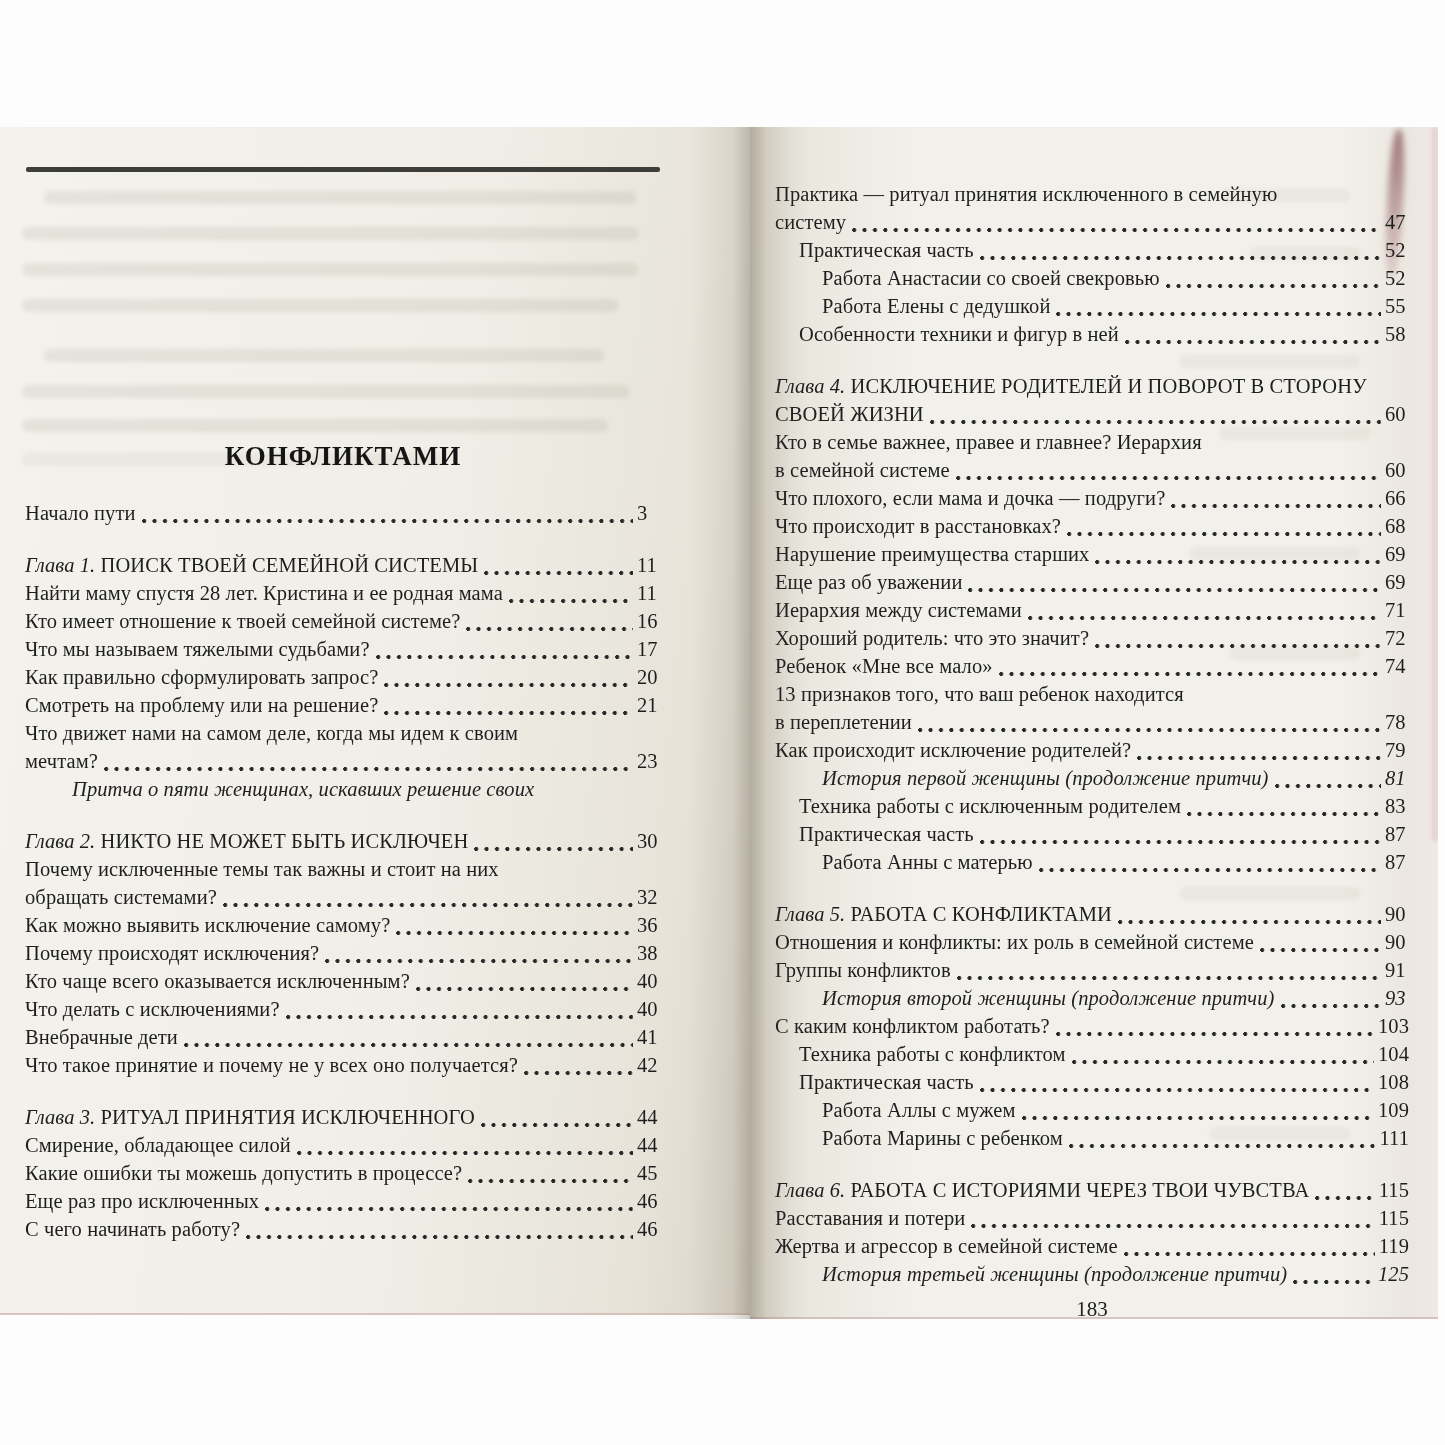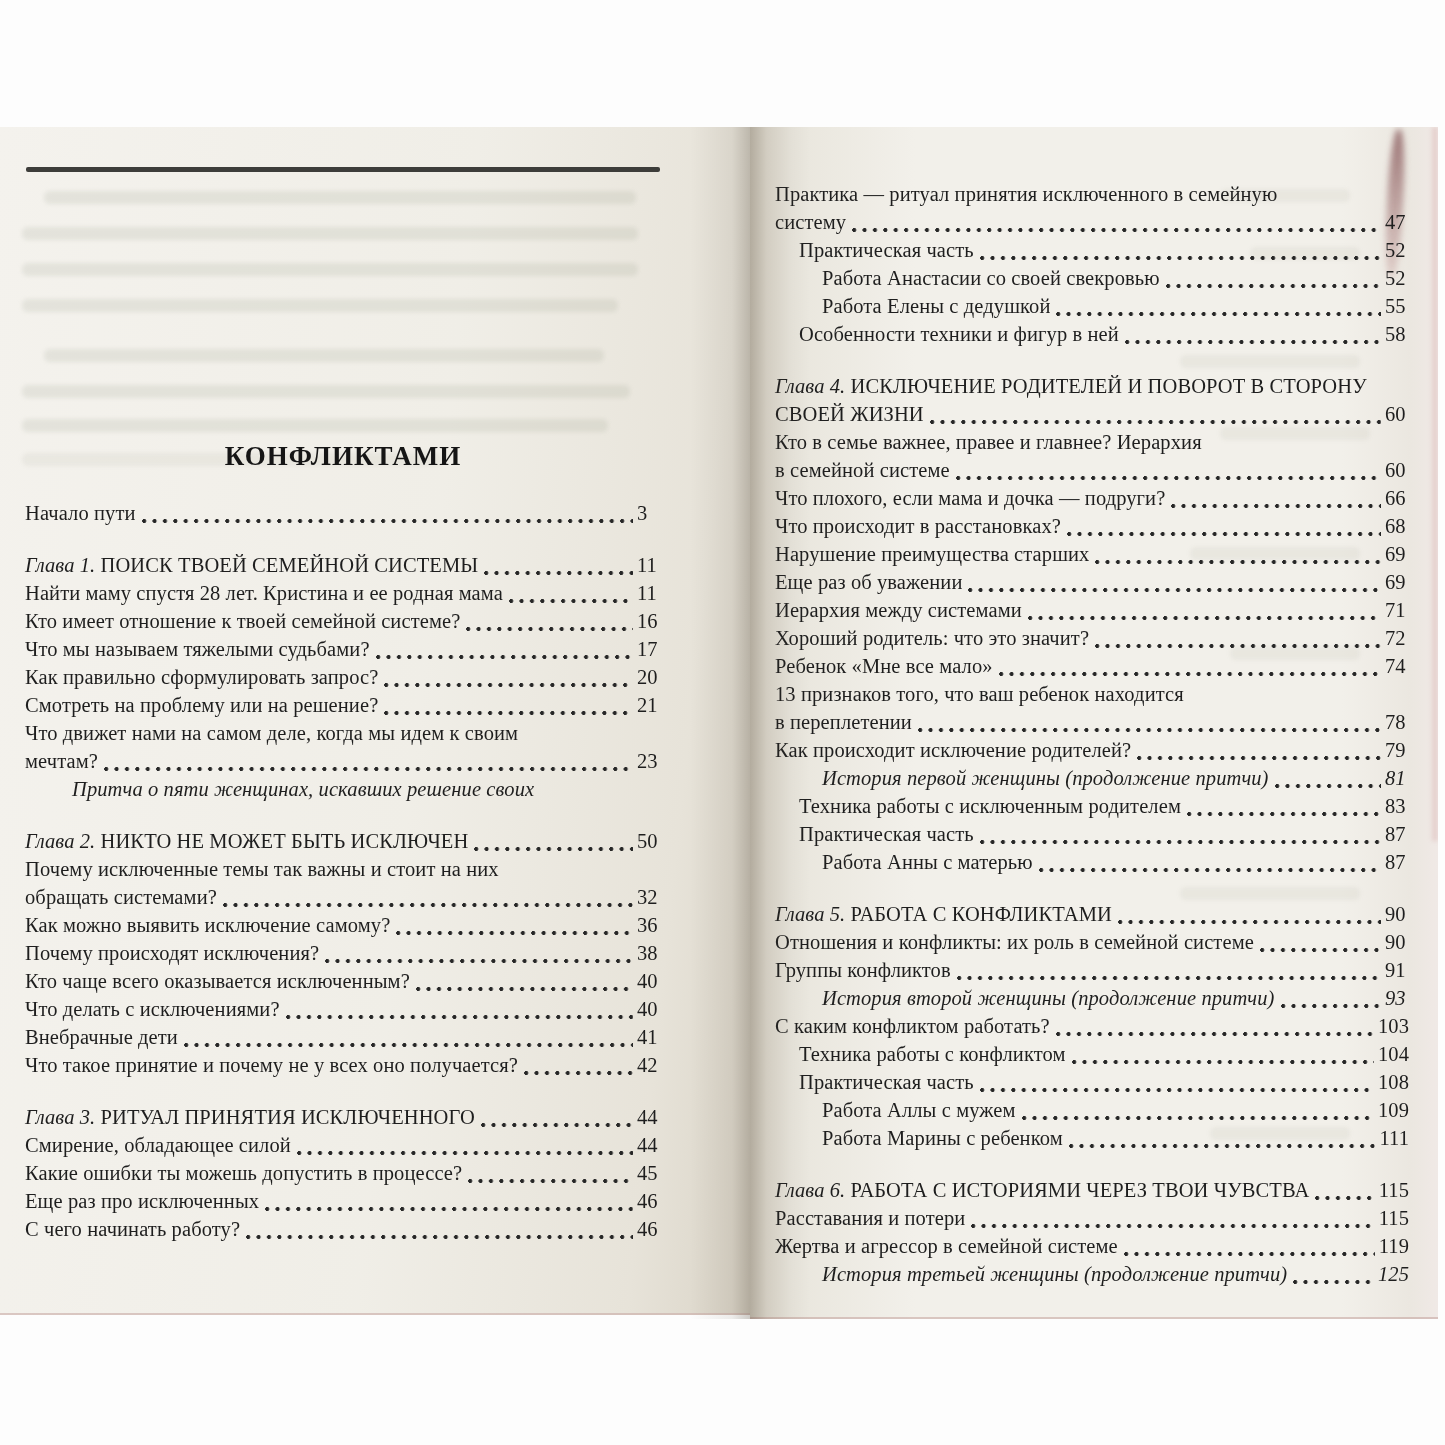--- a/index.html
+++ b/index.html
@@ -102,21 +102,21 @@
           <span class="t">мечтам?</span>
           <span class="dots"></span>
           <span class="num">23</span>
         </div>
         <div class="row ind2 italic">
           <span class="t">Притча о пяти женщинах, искавших решение своих</span>
         </div>
         <div class="row gap">
           <span class="t"><i>Глава 2. </i>НИКТО НЕ МОЖЕТ БЫТЬ ИСКЛЮЧЕН</span>
           <span class="dots"></span>
-          <span class="num">50</span>
+          <span class="num">30</span>
         </div>
         <div class="row">
           <span class="t">Почему исключенные темы так важны и стоит на них</span>
         </div>
         <div class="row">
           <span class="t">обращать системами?</span>
           <span class="dots"></span>
           <span class="num">32</span>
         </div>
         <div class="row">
@@ -363,16 +363,17 @@
           <span class="t">Жертва и агрессор в семейной системе</span>
           <span class="dots"></span>
           <span class="num">119</span>
         </div>
         <div class="row ind2 italic">
           <span class="t">История третьей женщины (продолжение притчи)</span>
           <span class="dots"></span>
           <span class="num">125</span>
         </div>
       </div>
+    <div class="folio folio-right">183</div>
   </div>
 
   <div class="spine"></div>
 </div>
 
 </body></html>

